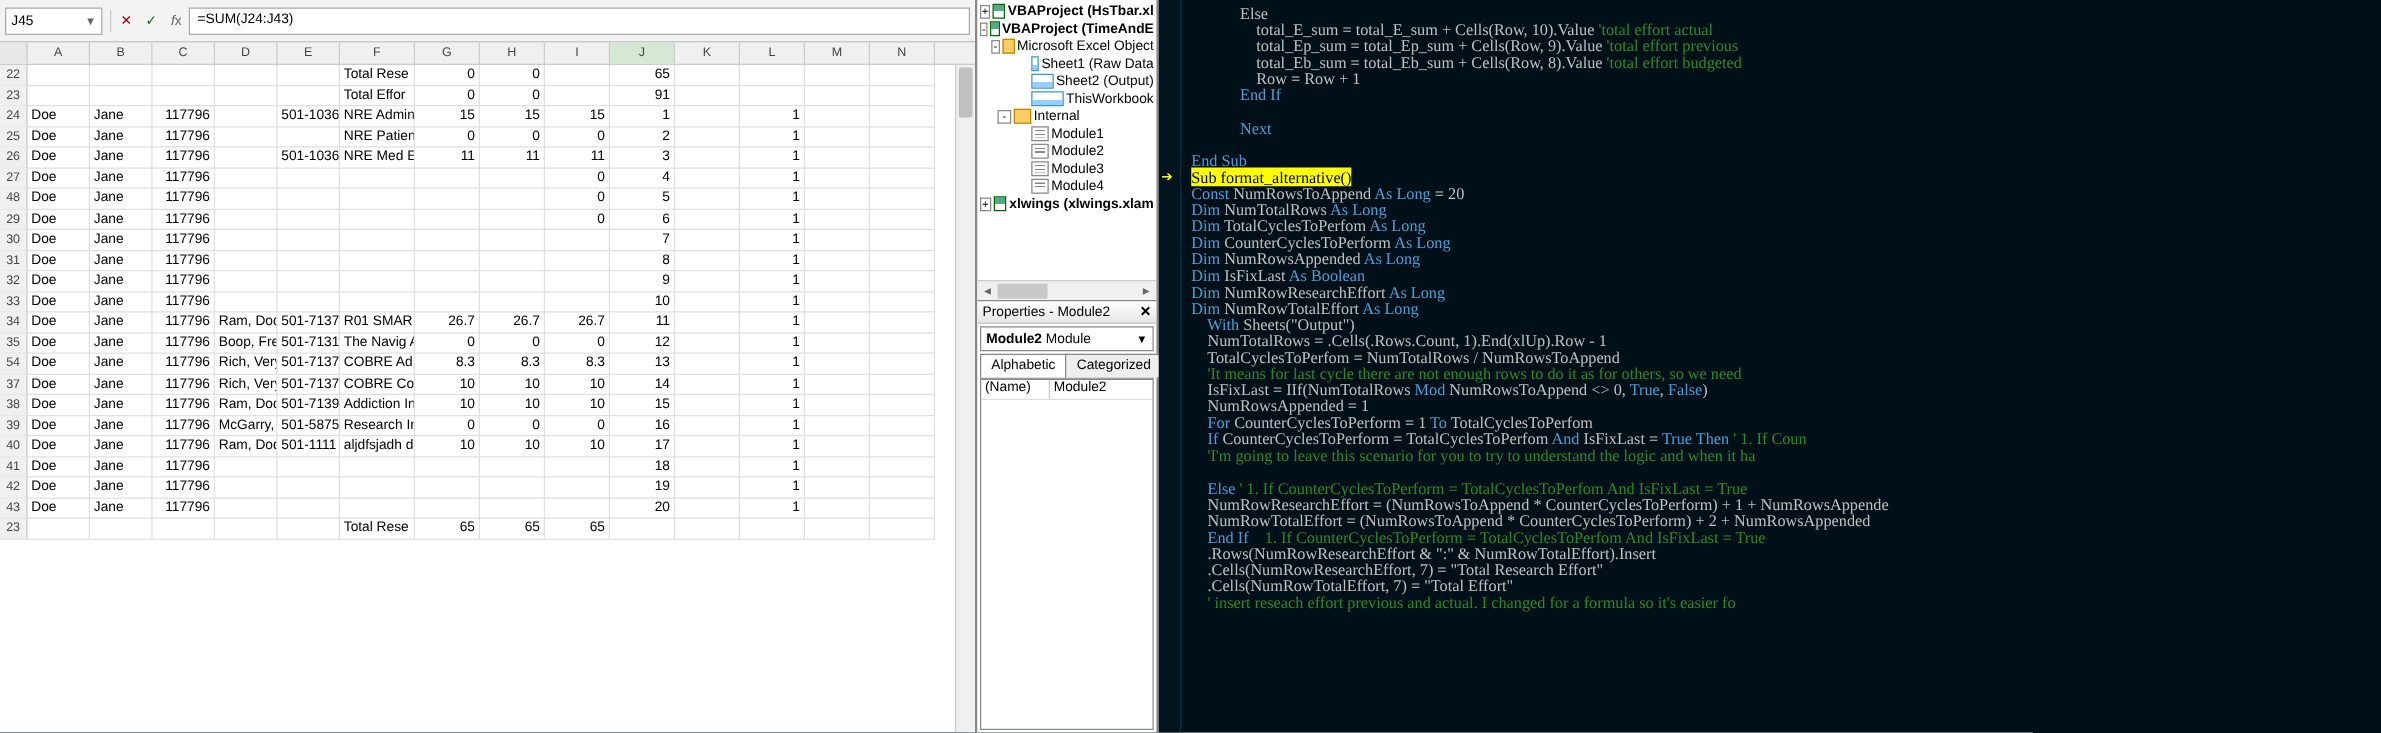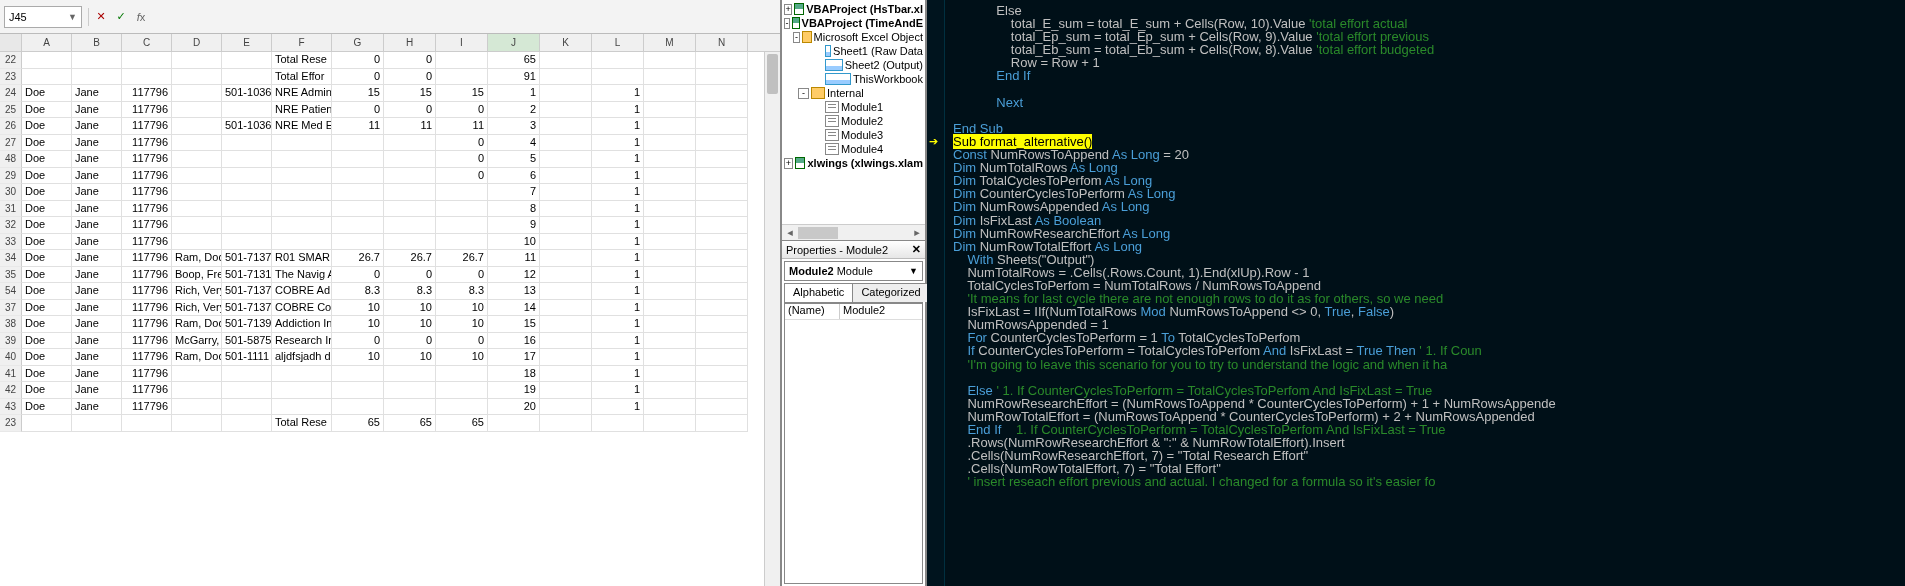--- a/index.html
+++ b/index.html
@@ -1,20 +1,20 @@
 <!DOCTYPE html>
 <html><head>
 <meta charset="utf-8">
 <style>
   * { box-sizing: border-box; margin: 0; padding: 0; }
   body { font-family: "Segoe UI", Tahoma, sans-serif; font-size: 11px; background: #fff; overflow: hidden; width: 1905px; height: 586px; position: relative; }
   .root { display: flex; width: 100%; height: 100%; }
   .left { width: 782px; display: flex; flex-direction: column; border-right: 2px solid #888; }
   .middle { width: 145px; display: flex; flex-direction: column; border-right: 2px solid #888; }
-  .right { flex: 1; background: #001018; color: #c0c0c0; font-family: Liberation Sans, sans-serif; font-size: 13px; overflow: hidden; position: relative; }
+  .right { flex: 1; background: #001018; color: #c0c0c0; font-family: Liberation Serif, serif; font-size: 13px; overflow: hidden; position: relative; }
 
   
   .fbar { height: 34px; display: flex; align-items: center; border-bottom: 1px solid #bbb; background: #f3f3f3; }
   .namebox { width: 78px; height: 22px; border: 1px solid #aaa; background: #fff; display: flex; align-items: center; padding: 0 4px; margin: 0 4px; }
   .namebox .drop { margin-left: auto; color: #666; font-size: 9px; }
   .fbar-icon { width: 20px; height: 20px; display: flex; align-items: center; justify-content: center; color: #666; cursor: pointer; }
   .fbar-icon.green { color: #070; }
   .fbar-icon.red { color: #a00; }
   .fbar-sep { width: 1px; height: 18px; background: #ccc; margin: 0 2px; }
   .formula { flex: 1; height: 22px; border: 1px solid #aaa; background: #fff; padding: 2px 6px; margin-right: 4px; }
@@ -81,20 +81,21 @@
   <div class="left">
     <div class="fbar">
       <div class="namebox">
         <span>J45</span>
         <span class="drop">▼</span>
       </div>
       <div class="fbar-sep"></div>
       <div class="fbar-icon red">✕</div>
       <div class="fbar-icon green">✓</div>
       <div class="fbar-icon"><i>f</i>x</div>
+      <div class="formula">=SUM(J24:J43)</div>
     </div>
     <div class="sheet">
       <div class="colhdrs" id="colhdrs">
           <div class="corner"></div>
           <div class="colhdr" style="width: 50px;">A</div>
           <div class="colhdr" style="width: 50px;">B</div>
           <div class="colhdr" style="width: 50px;">C</div>
           <div class="colhdr" style="width: 50px;">D</div>
           <div class="colhdr" style="width: 50px;">E</div>
           <div class="colhdr" style="width: 60px;">F</div>

